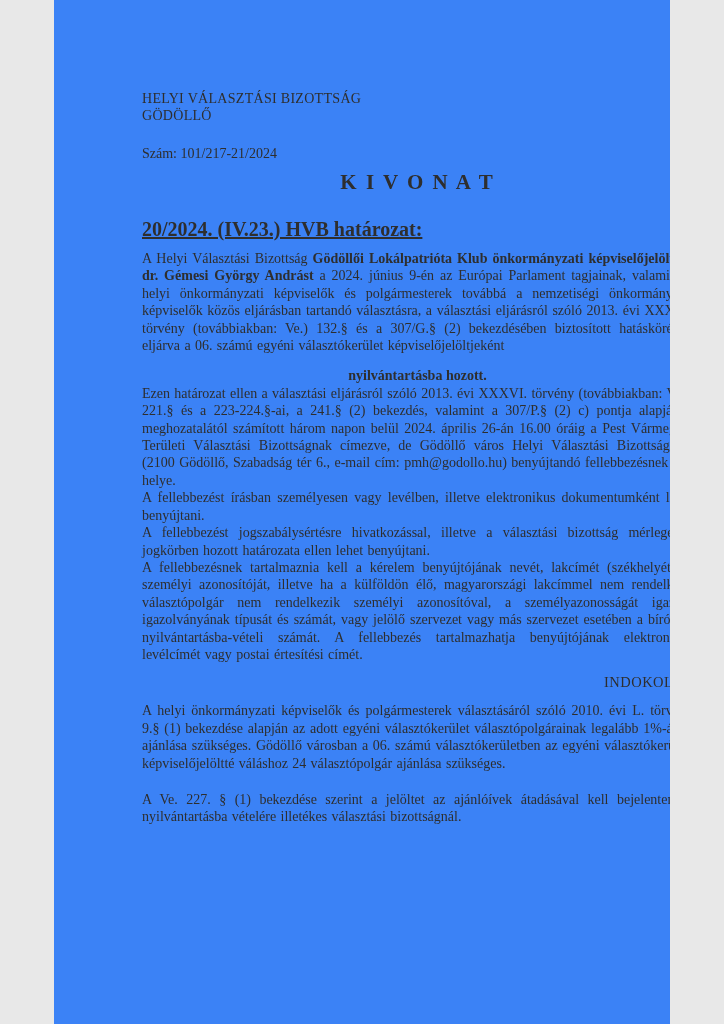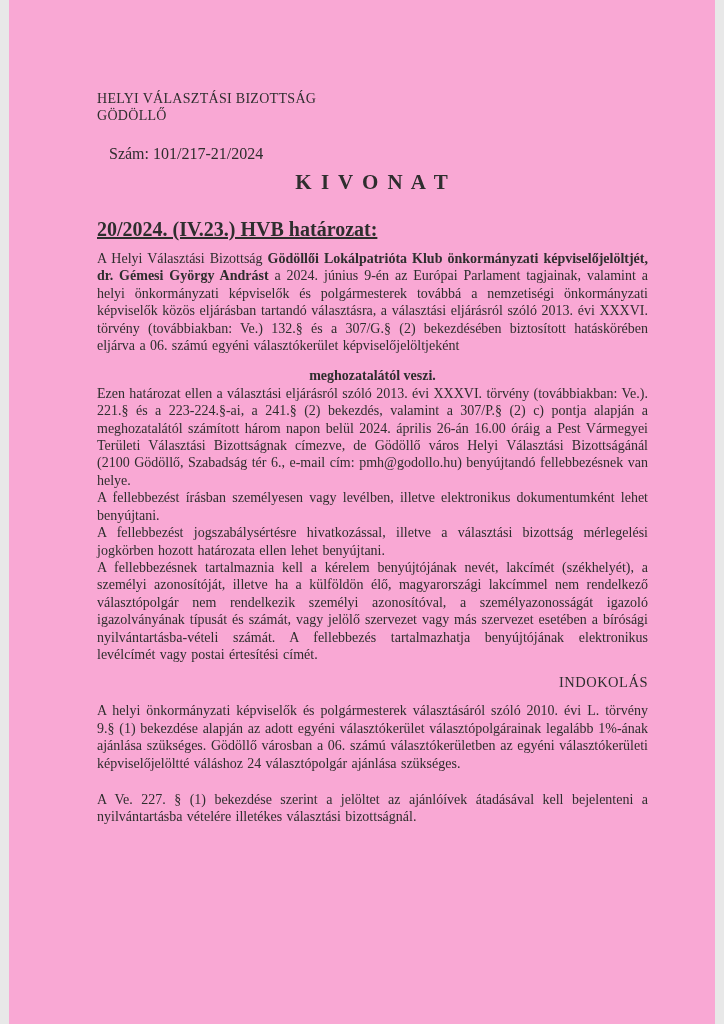--- a/index.html
+++ b/index.html
@@ -1,42 +1,41 @@
 <!DOCTYPE html>
 <html><head>
 <meta charset="utf-8">
 <style>
   * { margin: 0; padding: 0; box-sizing: border-box; }
   html, body { background: #e8e8e8; }
   .page {
     position: relative;
-    width: 706px;
+    width: 616px;
     height: 1024px;
     margin: 0 auto;
-    background: #f9a8d4;
+    background: #3b82f6;
     font-family: "Liberation Serif", "DejaVu Serif", serif;
     color: #2e2e2e;
     overflow: hidden;
   }
   .content {
     position: absolute;
     left: 88px;
     top: 90px;
     width: 551px;
   }
   .issuer-line {
     font-size: 14px;
     line-height: 17px;
     letter-spacing: 0.3px;
   }
   .case-number {
     margin-top: 21px;
-    font-size: 16px;
+    font-size: 14px;
     line-height: 17px;
-    margin-left: 12px;
   }
   .doc-title {
     margin-top: 11px;
     text-align: center;
     font-size: 21px;
     font-weight: bold;
     letter-spacing: 2px;
     line-height: 19px;
   }
   .subtitle {
@@ -91,21 +90,21 @@
 
     <div class="case-number">Szám: 101/217-21/2024</div>
 
     <div class="doc-title">K I V O N A T</div>
 
 
     <div class="decision-heading">20/2024. (IV.23.) HVB határozat:</div>
 
     <p class="body-paragraph operative-paragraph"><span>A Helyi Választási Bizottság </span><span style="font-weight: bold;">Gödöllői Lokálpatrióta Klub önkormányzati képviselőjelöltjét, dr. Gémesi György Andrást</span><span> a 2024. június 9-én az Európai Parlament tagjainak, valamint a helyi önkormányzati képviselők és polgármesterek továbbá a nemzetiségi önkormányzati képviselők közös eljárásban tartandó választásra, a választási eljárásról szóló 2013. évi XXXVI. törvény (továbbiakban: Ve.) 132.§ és a 307/G.§ (2) bekezdésében biztosított hatáskörében eljárva a 06. számú egyéni választókerület képviselőjelöltjeként</span></p>
 
-    <div class="operative-clause">meghozatalától veszi.</div>
+    <div class="operative-clause">nyilvántartásba hozott.</div>
 
     <div class="appeal-section">
       <p class="body-paragraph">Ezen határozat ellen a választási eljárásról szóló 2013. évi XXXVI. törvény (továbbiakban: Ve.). 221.§ és a 223-224.§-ai, a 241.§ (2) bekezdés, valamint a 307/P.§ (2) c) pontja alapján a meghozatalától számított három napon belül 2024. április 26-án 16.00 óráig a Pest Vármegyei Területi Választási Bizottságnak címezve, de Gödöllő város Helyi Választási Bizottságánál (2100 Gödöllő, Szabadság tér 6., e-mail cím: pmh@godollo.hu) benyújtandó fellebbezésnek van helye.</p>
       <p class="body-paragraph">A fellebbezést írásban személyesen vagy levélben, illetve elektronikus dokumentumként lehet benyújtani.</p>
       <p class="body-paragraph">A fellebbezést jogszabálysértésre hivatkozással, illetve a választási bizottság mérlegelési jogkörben hozott határozata ellen lehet benyújtani.</p>
       <p class="body-paragraph">A fellebbezésnek tartalmaznia kell a kérelem benyújtójának nevét, lakcímét (székhelyét), a személyi azonosítóját, illetve ha a külföldön élő, magyarországi lakcímmel nem rendelkező választópolgár nem rendelkezik személyi azonosítóval, a személyazonosságát igazoló igazolványának típusát és számát, vagy jelölő szervezet vagy más szervezet esetében a bírósági nyilvántartásba-vételi számát. A fellebbezés tartalmazhatja benyújtójának elektronikus levélcímét vagy postai értesítési címét.</p>
     </div>
 
     <div class="reasoning-heading">INDOKOLÁS</div>
 

